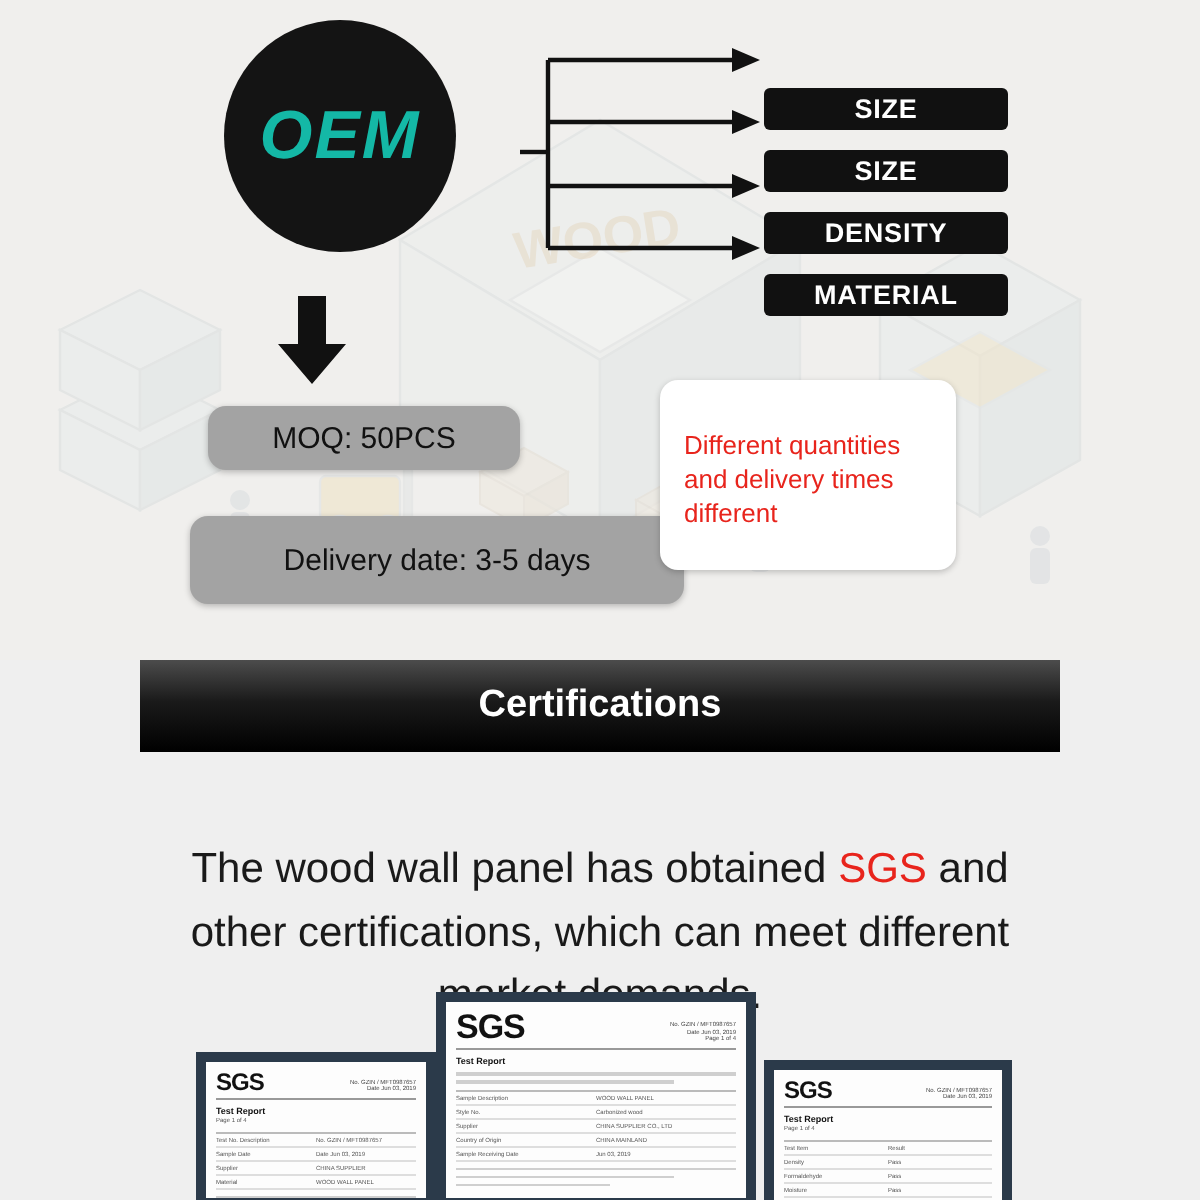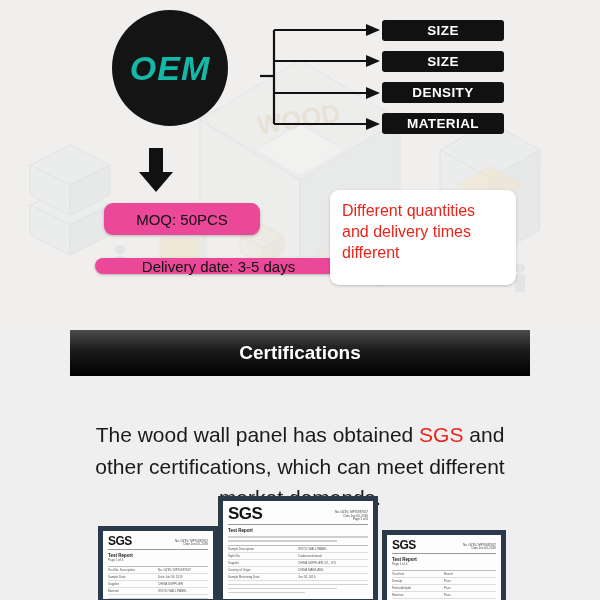--- a/index.html
+++ b/index.html
@@ -59,21 +59,21 @@
     position: absolute;
     left: 224px;
     top: 14px;
     width: 160px;
     height: 130px;
   }
 
   .attr-list {
     position: absolute;
     left: 382px;
-    top: 20px;
+    top: 44px;
     width: 122px;
   }
   .attr-chip {
     height: 21px;
     background: #111111;
     color: #ffffff;
     font-size: 13.5px;
     font-weight: bold;
     letter-spacing: 0.4px;
     display: flex;
@@ -86,56 +86,56 @@
   .down-arrow {
     position: absolute;
     left: 138px;
     top: 148px;
     width: 36px;
     height: 44px;
   }
 
   .info-pill {
     position: absolute;
-    background: #ec4899;
+    background: #a3a3a3;
     border-radius: 9px;
     box-shadow: 0 1px 3px rgba(0,0,0,0.25);
     color: #111111;
     font-size: 15px;
     display: flex;
     align-items: center;
     justify-content: center;
     padding: 0 14px;
   }
   .pill-moq {
     left: 104px;
     top: 203px;
     width: 128px;
     height: 32px;
   }
   .pill-delivery {
     left: 95px;
     top: 258px;
     width: 219px;
-    height: 16px;
+    height: 44px;
   }
 
   .note-card {
     position: absolute;
     left: 330px;
     top: 190px;
-    width: 186px;
+    width: 148px;
     height: 95px;
     background: #ffffff;
     border-radius: 9px;
     box-shadow: 0 1px 3px rgba(0,0,0,0.22);
     color: #e8241c;
-    font-size: 16px;
+    font-size: 13px;
     line-height: 1.32;
-    padding: 10px 12px;
+    padding: 24px 12px;
     box-sizing: border-box;
   }
 
   
   .cert-band {
     position: relative;
     width: 600px;
     height: 46px;
     background: linear-gradient(to bottom, #4c4c4c 0%, #1a1a1a 45%, #000000 100%);
     display: flex;

